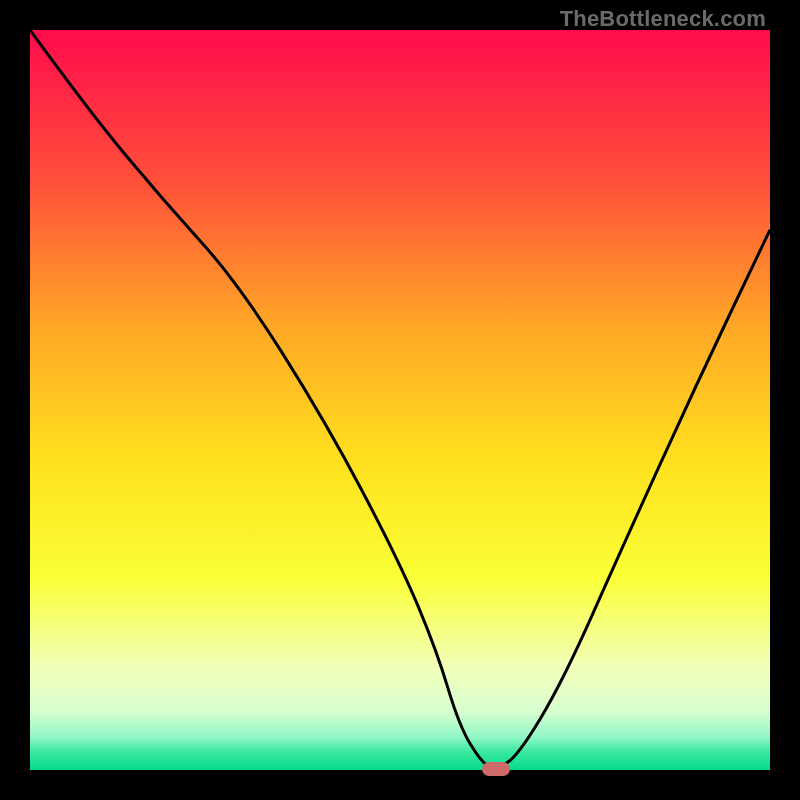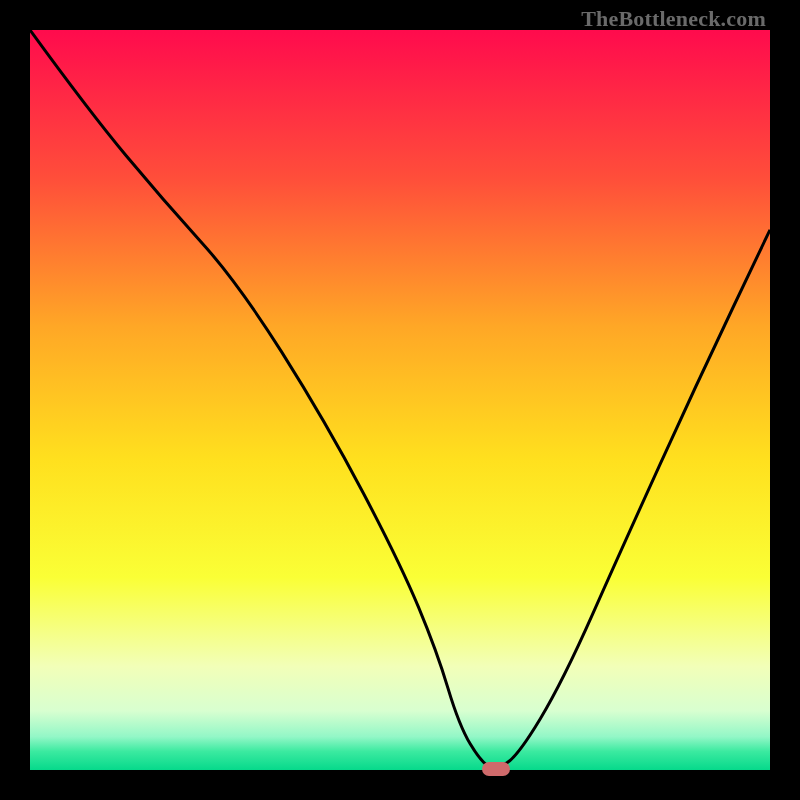--- a/index.html
+++ b/index.html
@@ -34,21 +34,21 @@
     position: absolute;
     left: 0;
     top: 0;
     width: 100%;
     height: 100%;
   }
   .watermark {
     position: absolute;
     top: 6px;
     right: 34px;
-    font-family: Liberation Serif, serif;
+    font-family: Liberation Sans, sans-serif;
     font-size: 22px;
     font-weight: 600;
     color: #6a6a6a;
     letter-spacing: 0.2px;
     user-select: none;
   }
   .marker {
     position: absolute;
     width: 28px;
     height: 14px;

